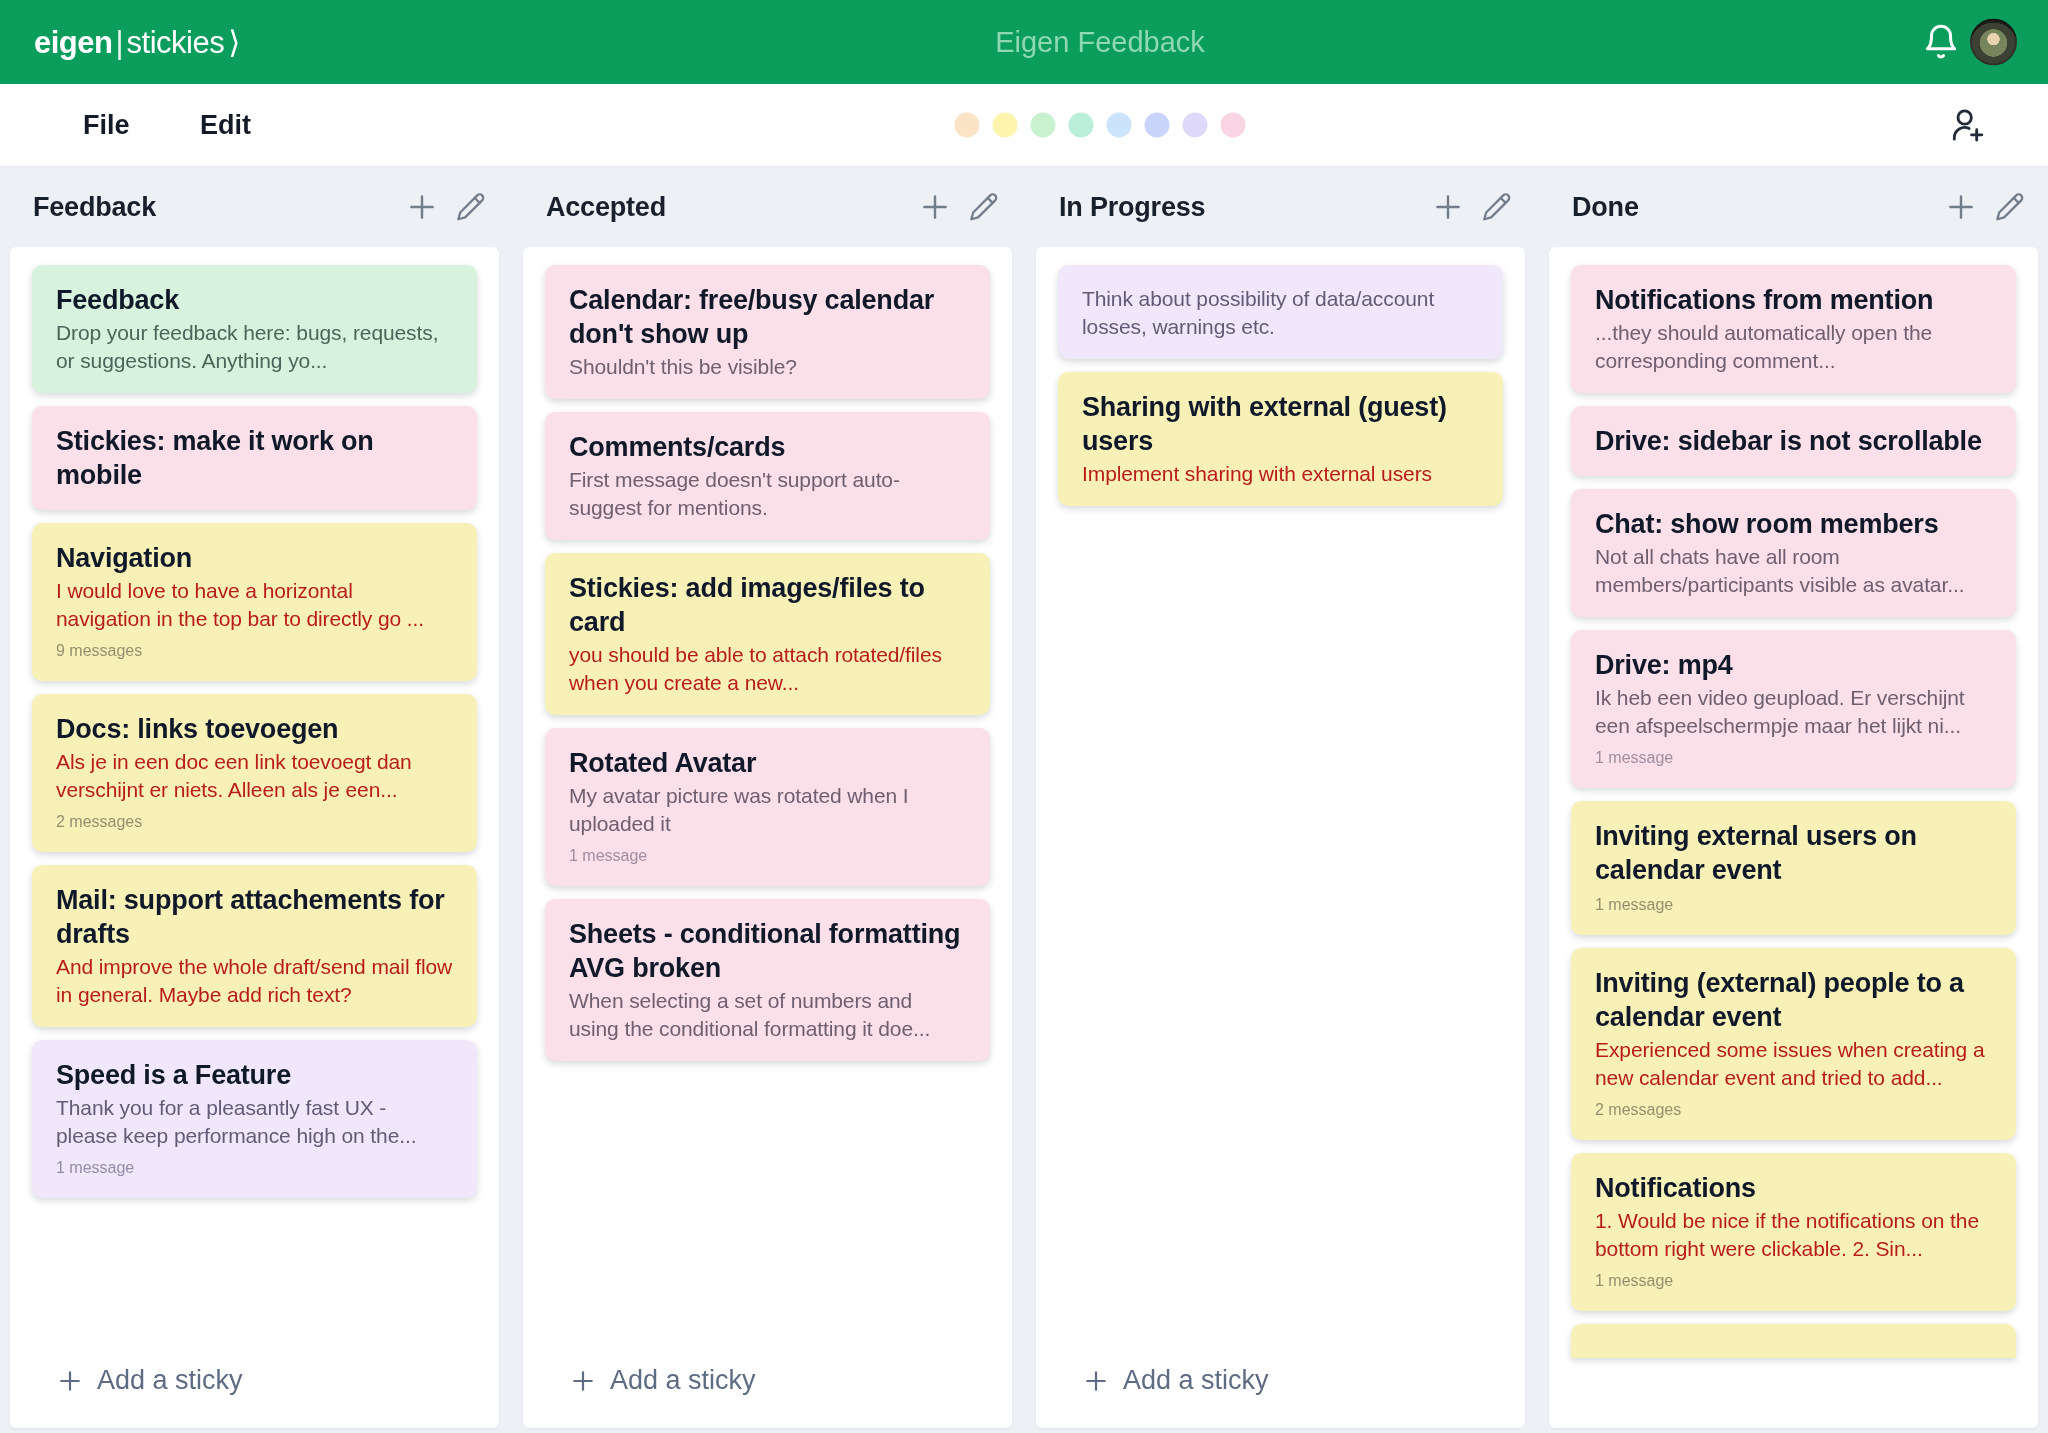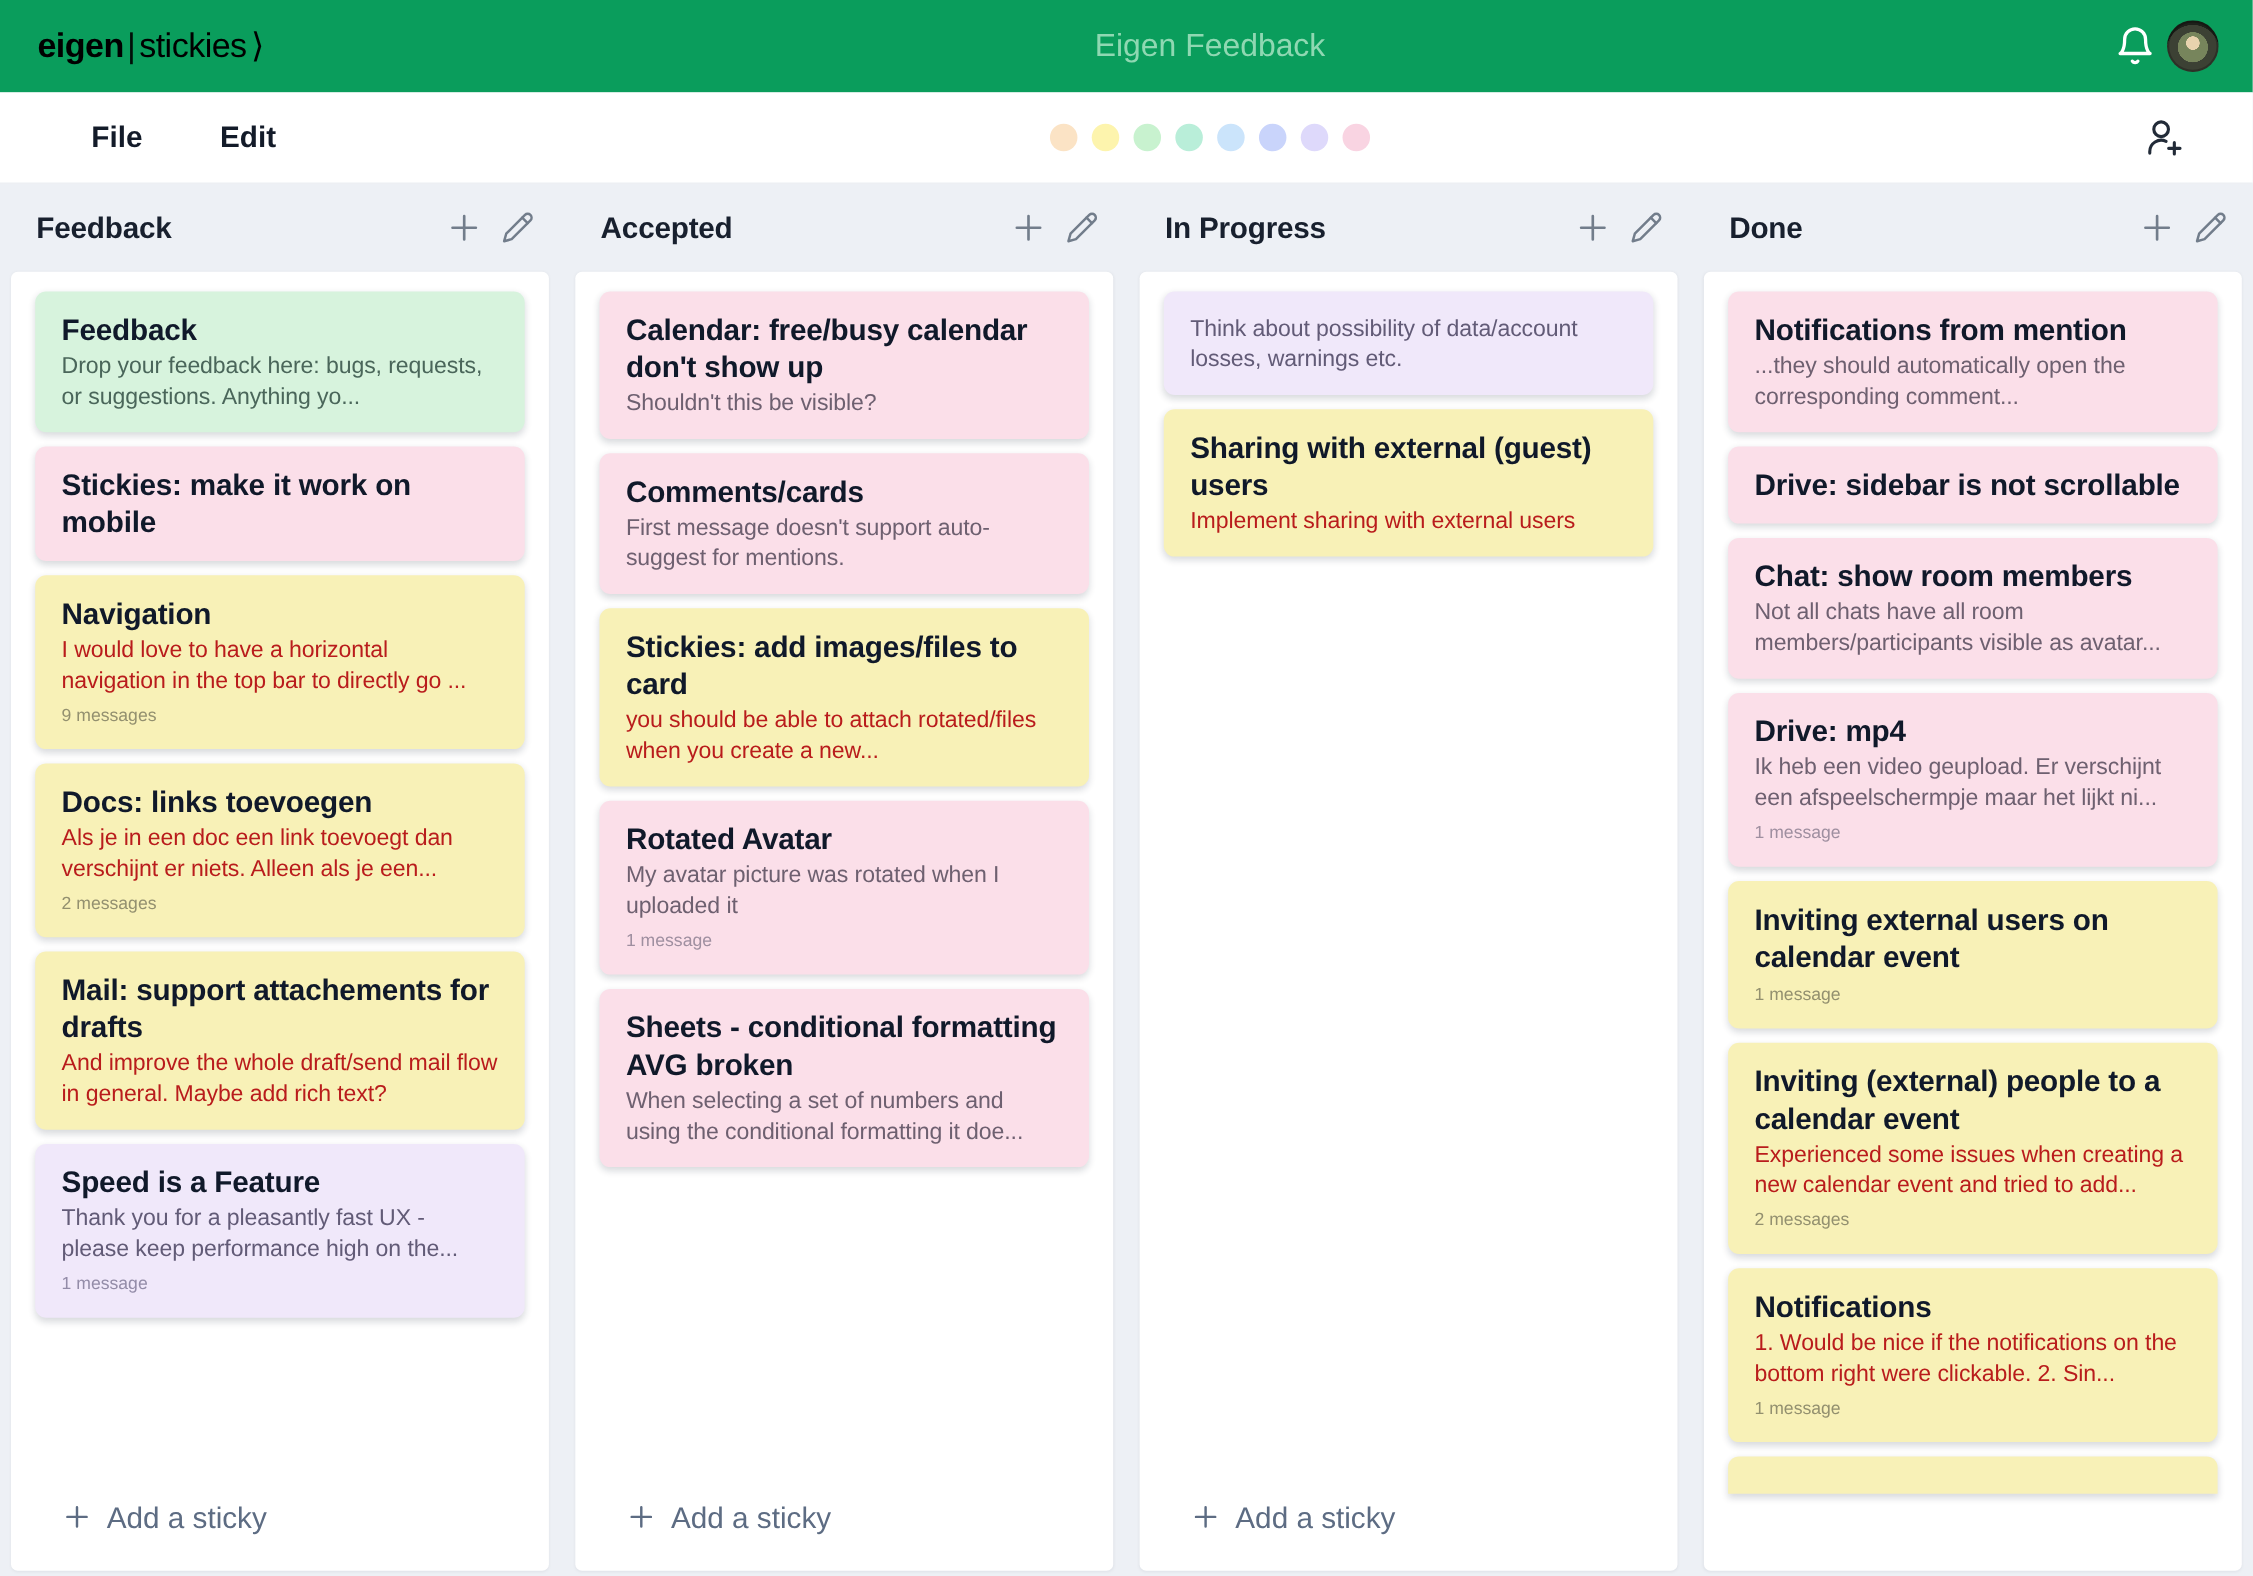--- a/index.html
+++ b/index.html
@@ -5,21 +5,21 @@
   html,body{margin:0;padding:0}
   body{
     width:2048px;height:1433px;overflow:hidden;position:relative;
     background:#edf0f5;
     font-family:"Liberation Sans","DejaVu Sans",sans-serif;
     -webkit-font-smoothing:antialiased;
   }
   
   .topbar{height:84px;background:#0a9d5c;position:relative;color:#fff}
   .logo{position:absolute;left:34px;top:50%;transform:translateY(-50%);
-    font-size:31px;display:flex;align-items:baseline;white-space:nowrap;color:#000000}
+    font-size:31px;display:flex;align-items:baseline;white-space:nowrap;color:#ffffff}
   .logo-brand{font-weight:800;letter-spacing:-.5px}
   .logo-sep{font-weight:300;margin:0 3px;opacity:.9}
   .logo-product{font-weight:400;letter-spacing:-.5px}
   .logo-chev{font-weight:400;margin-left:4px}
   .board-title{position:absolute;left:1100px;top:50%;transform:translate(-50%,-50%);
     font-size:29px;font-weight:500;color:#8fd8b2;white-space:nowrap}
   .bell{position:absolute;right:88px;top:50%;transform:translateY(-50%);line-height:0;color:#fff;cursor:pointer}
   .avatar{position:absolute;right:31px;top:50%;transform:translateY(-50%);
     width:47px;height:47px;border-radius:50%;cursor:pointer;
     background:
@@ -58,21 +58,21 @@
   .card-body{margin:2px 0 0;font-size:21px;line-height:28px;letter-spacing:-.1px}
   .card.green .card-body{color:#4a665a}
   .card.pink  .card-body{color:#6e6070}
   .card.yellow .card-body{color:#b91c1c}
   .card.purple .card-body{color:#625b77}
   .card-meta{margin-top:5px;font-size:16px;line-height:25px}
   .card.yellow .card-meta{color:#93906f}
   .card.pink   .card-meta{color:#9f8fa0}
   .card.purple .card-meta{color:#938ca8}
   .card.partial{height:34px;padding:0;border-radius:10px 10px 0 0}
-  .add-sticky{margin-top:auto;flex:none;display:flex;align-items:flex-start;gap:13px;
+  .add-sticky{margin-top:auto;flex:none;display:flex;align-items:center;gap:13px;
     padding:20px 0 32px 46px;color:#5d6c83;font-size:27px;cursor:pointer}
   .add-sticky .plus-glyph{line-height:0;color:#5d6c83}
 </style>
 </head>
 <body>
 
 <header class="topbar">
   <div class="logo">
     <span class="logo-brand">eigen</span>
     <span class="logo-sep">|</span>

